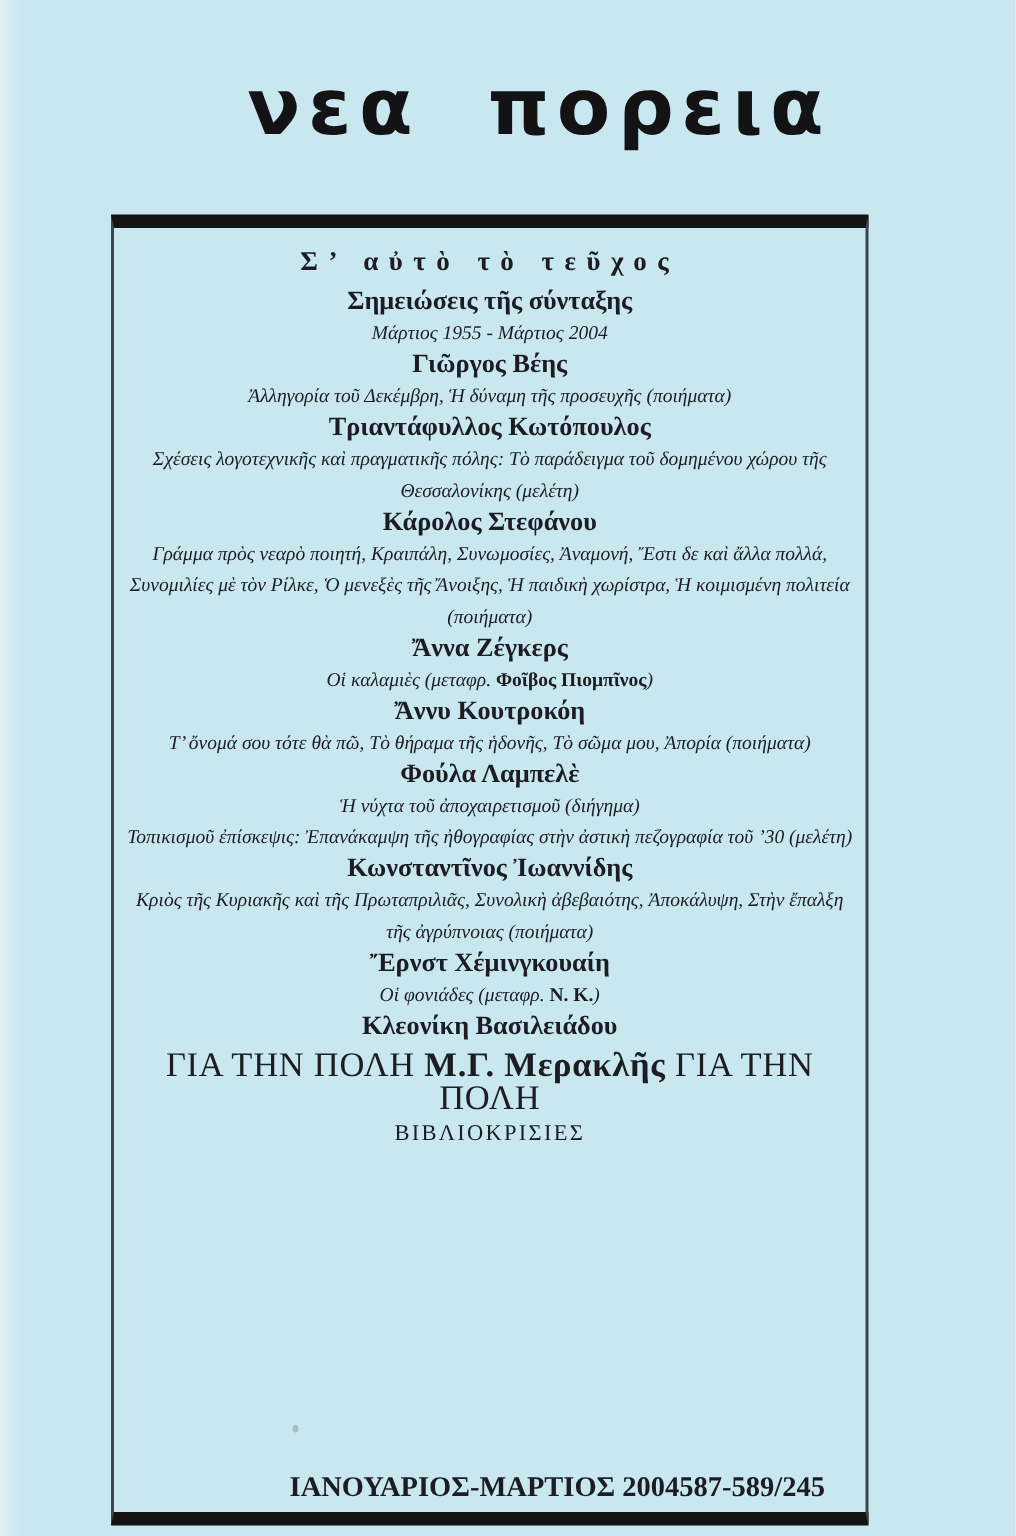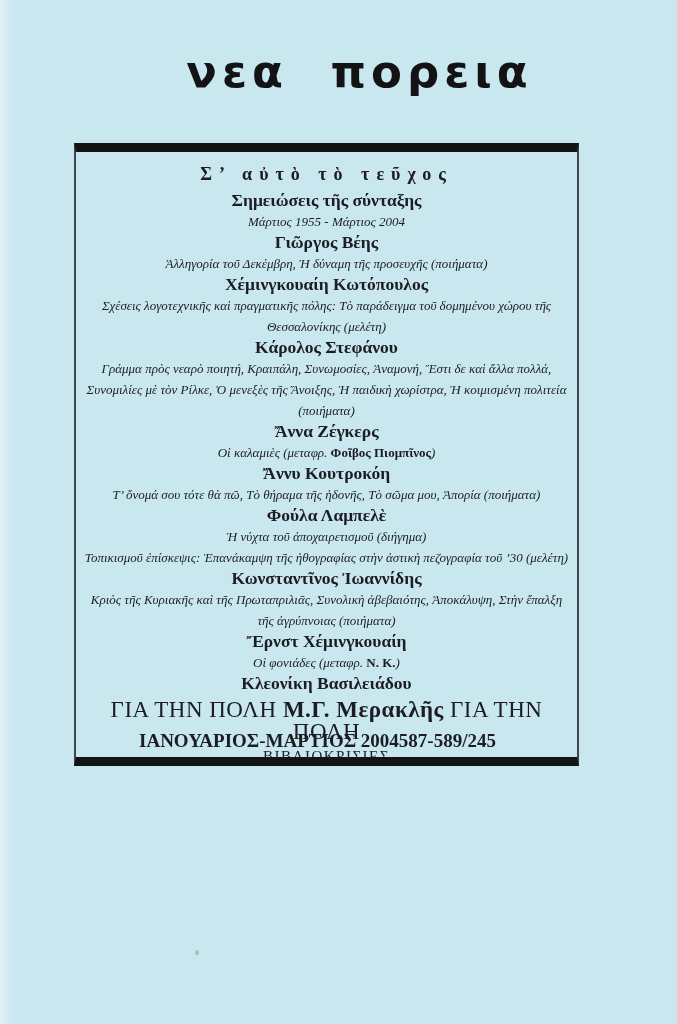--- a/index.html
+++ b/index.html
@@ -12,31 +12,31 @@
     background-image: linear-gradient(90deg, #e3f2f6 0px, #d6ecf3 6px, #cde9f1 11px, #c8e7ef 16px, #c8e7ef 100%);
     font-family: "Liberation Serif", "DejaVu Serif", serif;
     color: #1c1c22;
   }
   .masthead {
     position: absolute;
     top: 36px; left: 0; right: 0;
     text-align: center;
     font-family: "DejaVu Sans", sans-serif;
     font-weight: bold;
-    font-size: 45px;
+    font-size: 52px;
     line-height: 72px;
     letter-spacing: 5px;
     word-spacing: 22px;
     color: #131316;
     padding-left: 42px;
   }
   .toc-box {
     position: absolute;
     left: 74px; top: 143px;
-    width: 505px; height: 623px;
+    width: 505px; height: 874px;
     box-sizing: border-box;
     border-top: 9px solid #141414;
     border-bottom: 9px solid #141414;
     border-left: 2px solid #3a474c;
     border-right: 2px solid #3a474c;
     padding: 11px 7px 0 7px;
     overflow: hidden;
     text-align: center;
   }
   .toc-heading {
@@ -71,21 +71,21 @@
   .reviews-line {
     font-size: 15px;
     line-height: 22px;
     letter-spacing: 1.5px;
     margin-top: 2px;
   }
   .footer-row {
     position: absolute;
     left: 9px; right: 27px; bottom: 4px;
     display: flex;
-    justify-content: center;
+    justify-content: flex-end;
     align-items: baseline;
     font-weight: bold;
     font-size: 19px;
     line-height: 24px;
   }
   .speck {
     position: absolute;
     left: 195px; top: 950px;
     width: 4px; height: 5px;
     background: #9fb6bd;
@@ -102,21 +102,21 @@
 
   <div class="toc-box">
 
     <div class="toc-heading">Σ’ αὐτὸ τὸ τεῦχος</div>
 
     <div id="entries">
         <div class="entry-name">Σημειώσεις τῆς σύνταξης</div>
         <div class="entry-works"><span class="run-plain">Μάρτιος 1955 - Μάρτιος 2004</span></div>
         <div class="entry-name">Γιῶργος Βέης</div>
         <div class="entry-works"><span class="run-plain">Ἀλληγορία τοῦ Δεκέμβρη, Ἡ δύναμη τῆς προσευχῆς (ποιήματα)</span></div>
-        <div class="entry-name">Χέμινγκουαίη Κωτόπουλος</div>
+        <div class="entry-name">Τριαντάφυλλος Κωτόπουλος</div>
         <div class="entry-works"><span class="run-plain">Σχέσεις λογοτεχνικῆς καὶ πραγματικῆς πόλης: Τὸ παράδειγμα τοῦ δομημένου χώρου τῆς Θεσσαλονίκης (μελέτη)</span></div>
         <div class="entry-name">Κάρολος Στεφάνου</div>
         <div class="entry-works"><span class="run-plain">Γράμμα πρὸς νεαρὸ ποιητή, Κραιπάλη, Συνωμοσίες, Ἀναμονή, Ἔστι δε καὶ ἄλλα πολλά, Συνομιλίες μὲ τὸν Ρίλκε, Ὁ μενεξὲς τῆς Ἄνοιξης, Ἡ παιδικὴ χωρίστρα, Ἡ κοιμισμένη πολιτεία (ποιήματα)</span></div>
         <div class="entry-name">Ἄννα Ζέγκερς</div>
         <div class="entry-works"><span class="run-plain">Οἱ καλαμιὲς (μεταφρ. </span><span class="run-bold">Φοῖβος Πιομπῖνος</span><span class="run-plain">)</span></div>
         <div class="entry-name">Ἄννυ Κουτροκόη</div>
         <div class="entry-works"><span class="run-plain">Τ’ ὄνομά σου τότε θὰ πῶ, Τὸ θήραμα τῆς ἡδονῆς, Τὸ σῶμα μου, Ἀπορία (ποιήματα)</span></div>
         <div class="entry-name">Φούλα Λαμπελὲ</div>
         <div class="entry-works"><span class="run-plain">Ἡ νύχτα τοῦ ἀποχαιρετισμοῦ (διήγημα)</span></div>
         <div class="entry-works"><span class="run-plain">Τοπικισμοῦ ἐπίσκεψις: Ἐπανάκαμψη τῆς ἠθογραφίας στὴν ἀστικὴ πεζογραφία τοῦ ’30 (μελέτη)</span></div>

